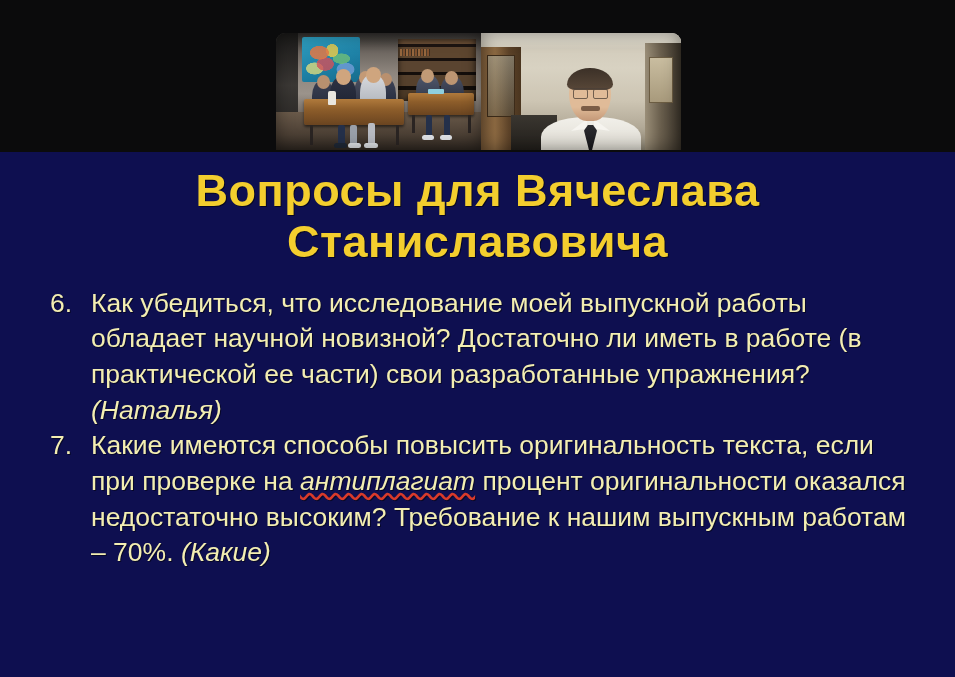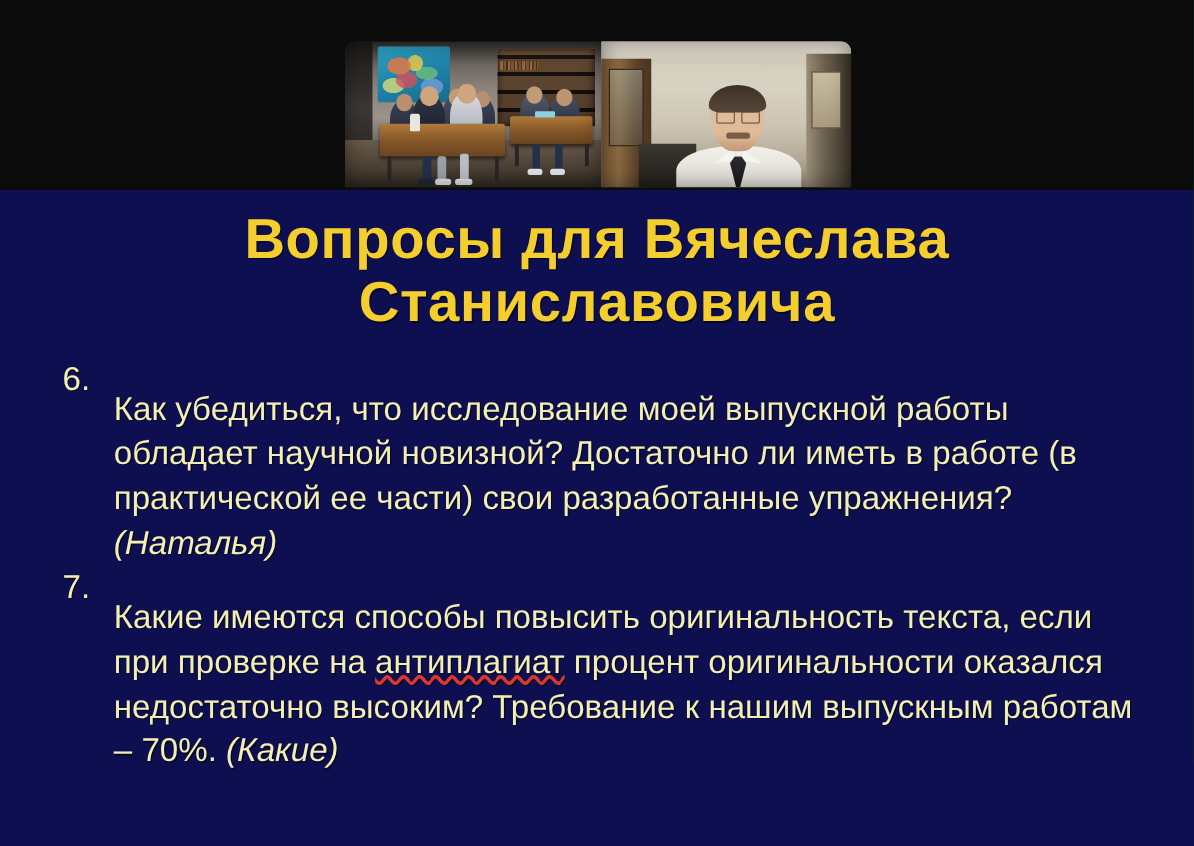--- a/index.html
+++ b/index.html
@@ -10,21 +10,21 @@
   }
   body {
     font-family: "Liberation Sans", "DejaVu Sans", sans-serif;
   }
 
   #screen {
     position: relative;
     width: 955px;
     height: 677px;
     overflow: hidden;
-    background: #14532d;
+    background: #3b82f6;
   }
 
   
   .video-strip {
     position: absolute;
     left: 0;
     top: 0;
     width: 955px;
     height: 152px;
     background: #0b0b0c;
@@ -208,26 +208,27 @@
     color: #f3eeb2;
     font-size: 26.5px;
     line-height: 1.345;
     text-shadow: 1px 1px 0 rgba(0,0,0,.5);
   }
   .qnum {
     flex: 0 0 auto;
     width: 41px;
     text-align: left;
   }
-  .qtext { flex: 1 1 auto; margin-top: 24px; }
+  .qtext { flex: 1 1 auto; }
   .attrib { font-style: italic; }
   .misspelled {
     text-decoration: underline wavy #d93a2b;
     text-decoration-skip-ink: none;
     text-underline-offset: 2px;
+    font-style: italic;
   }
 </style>
 </head>
 <body>
 
 <div id="screen">
 
   <div class="video-strip">
     <div class="video-grid">
 

